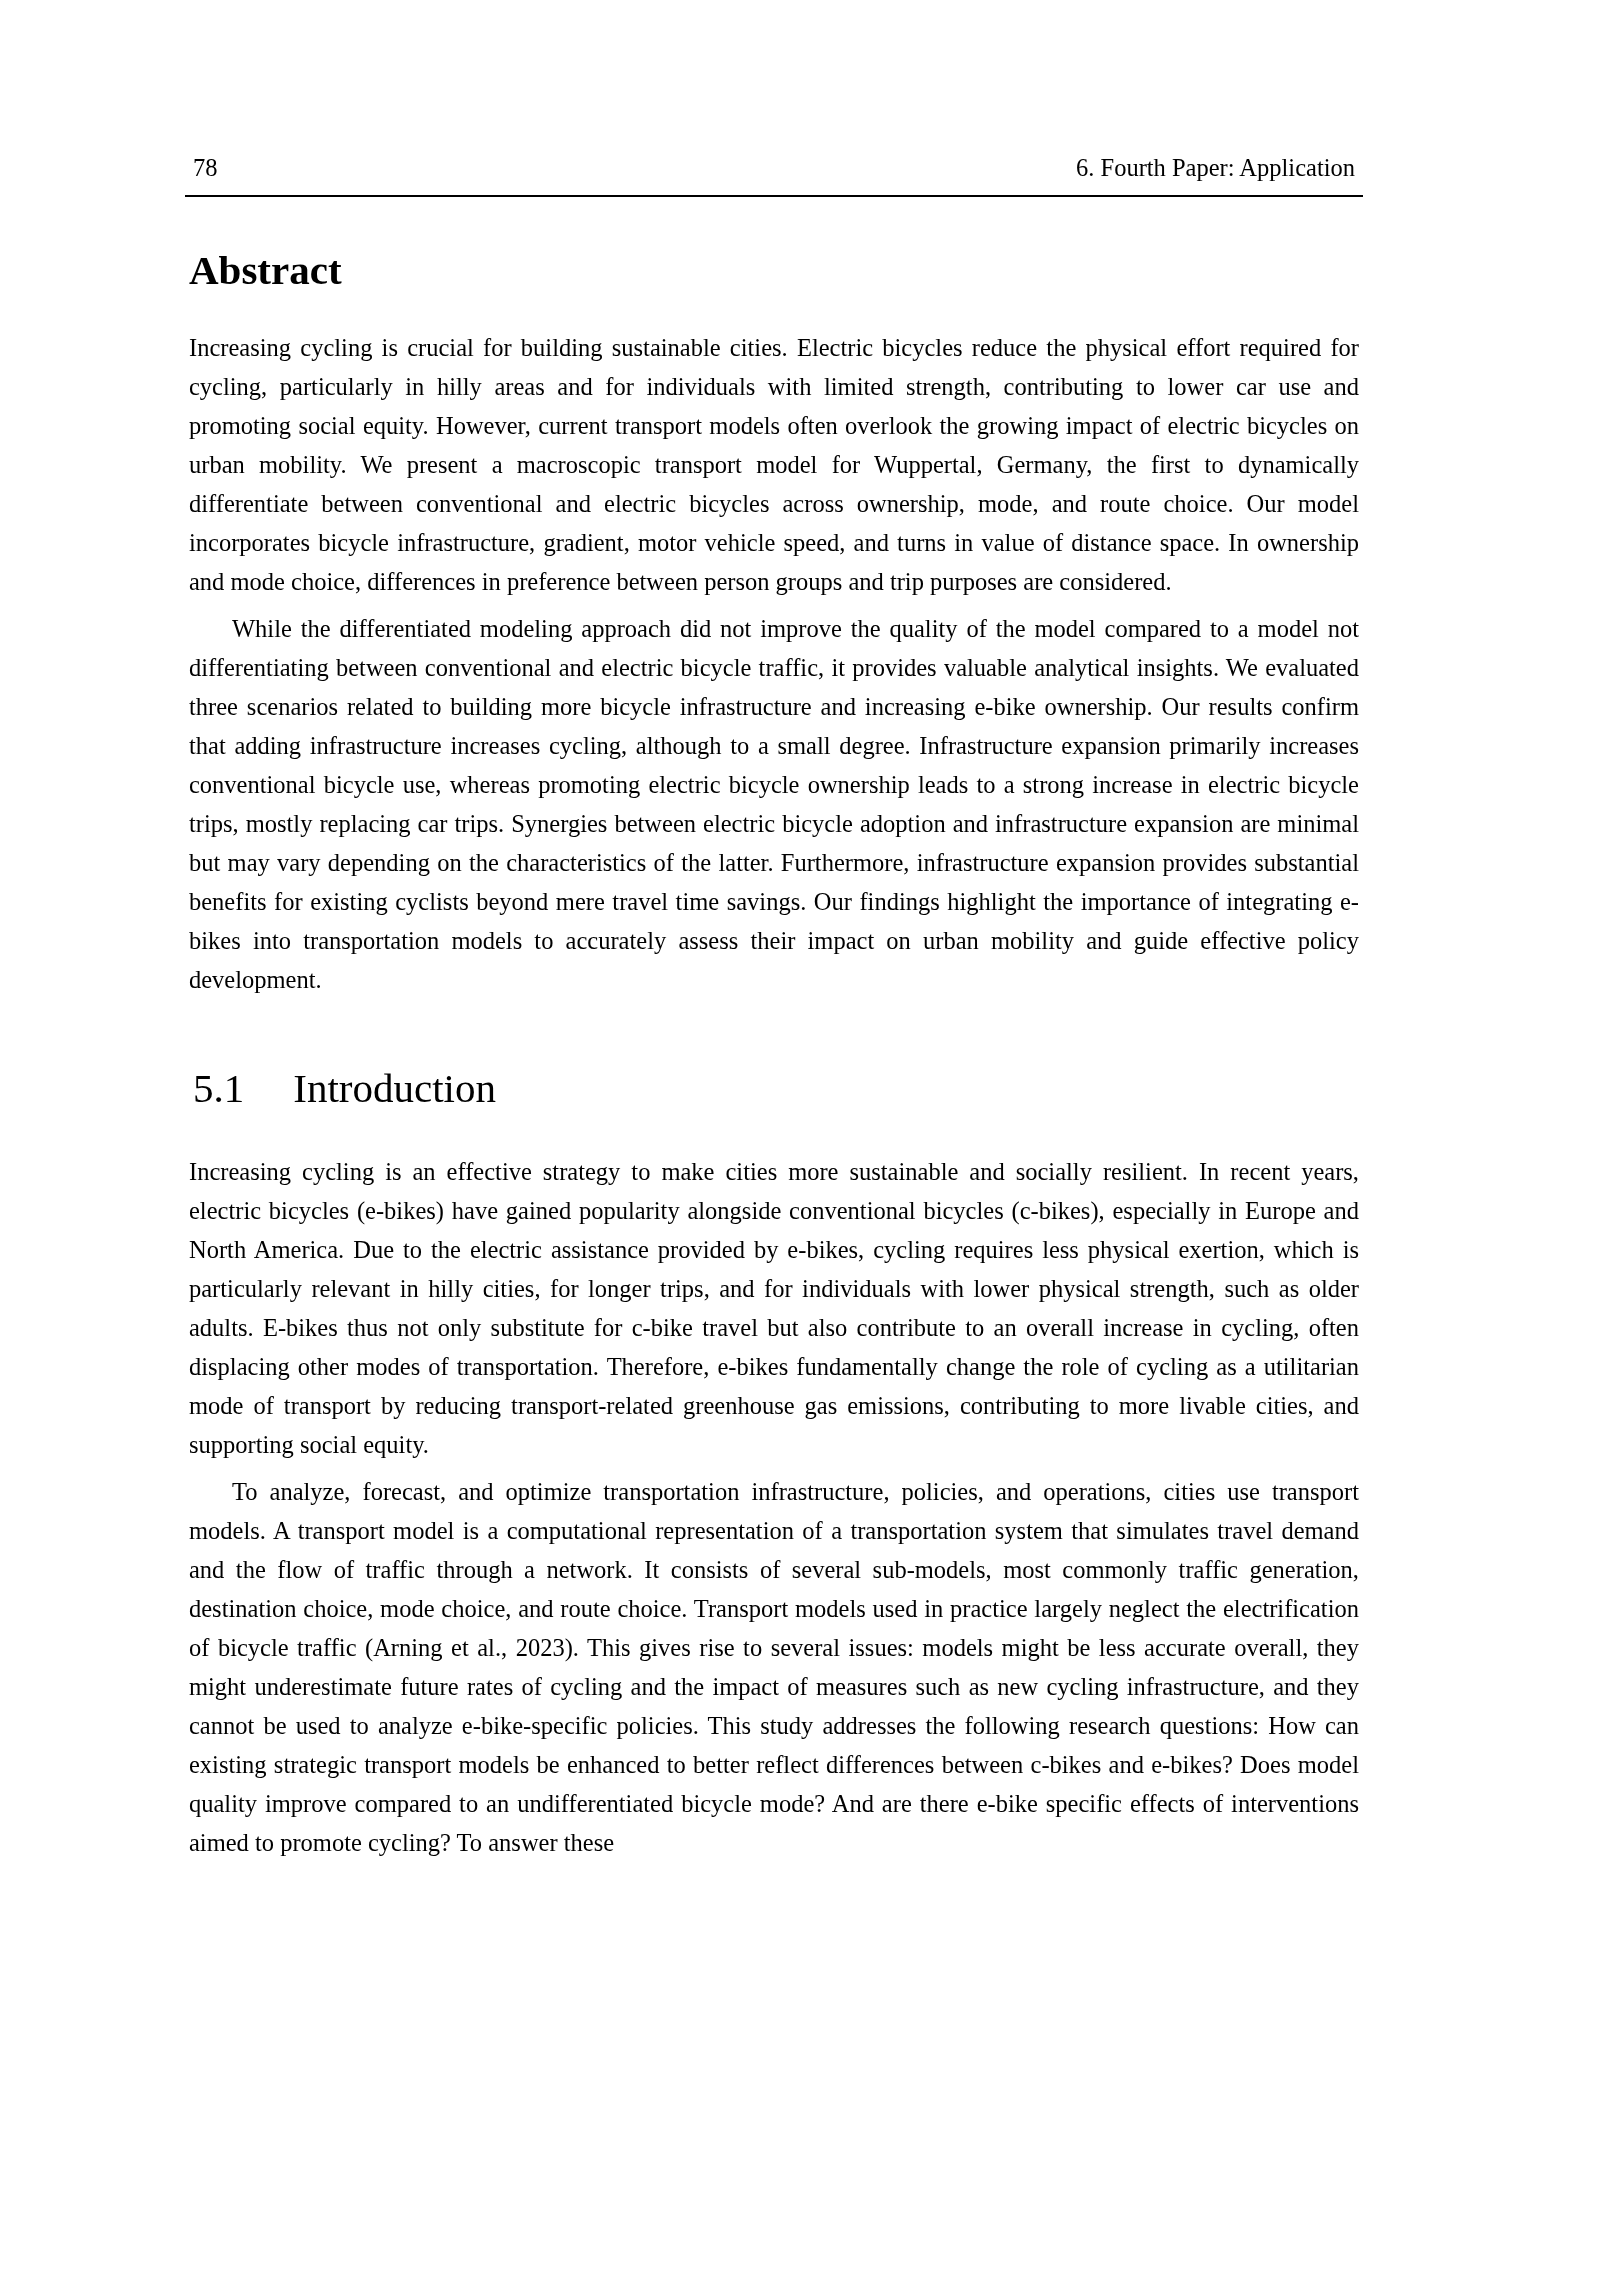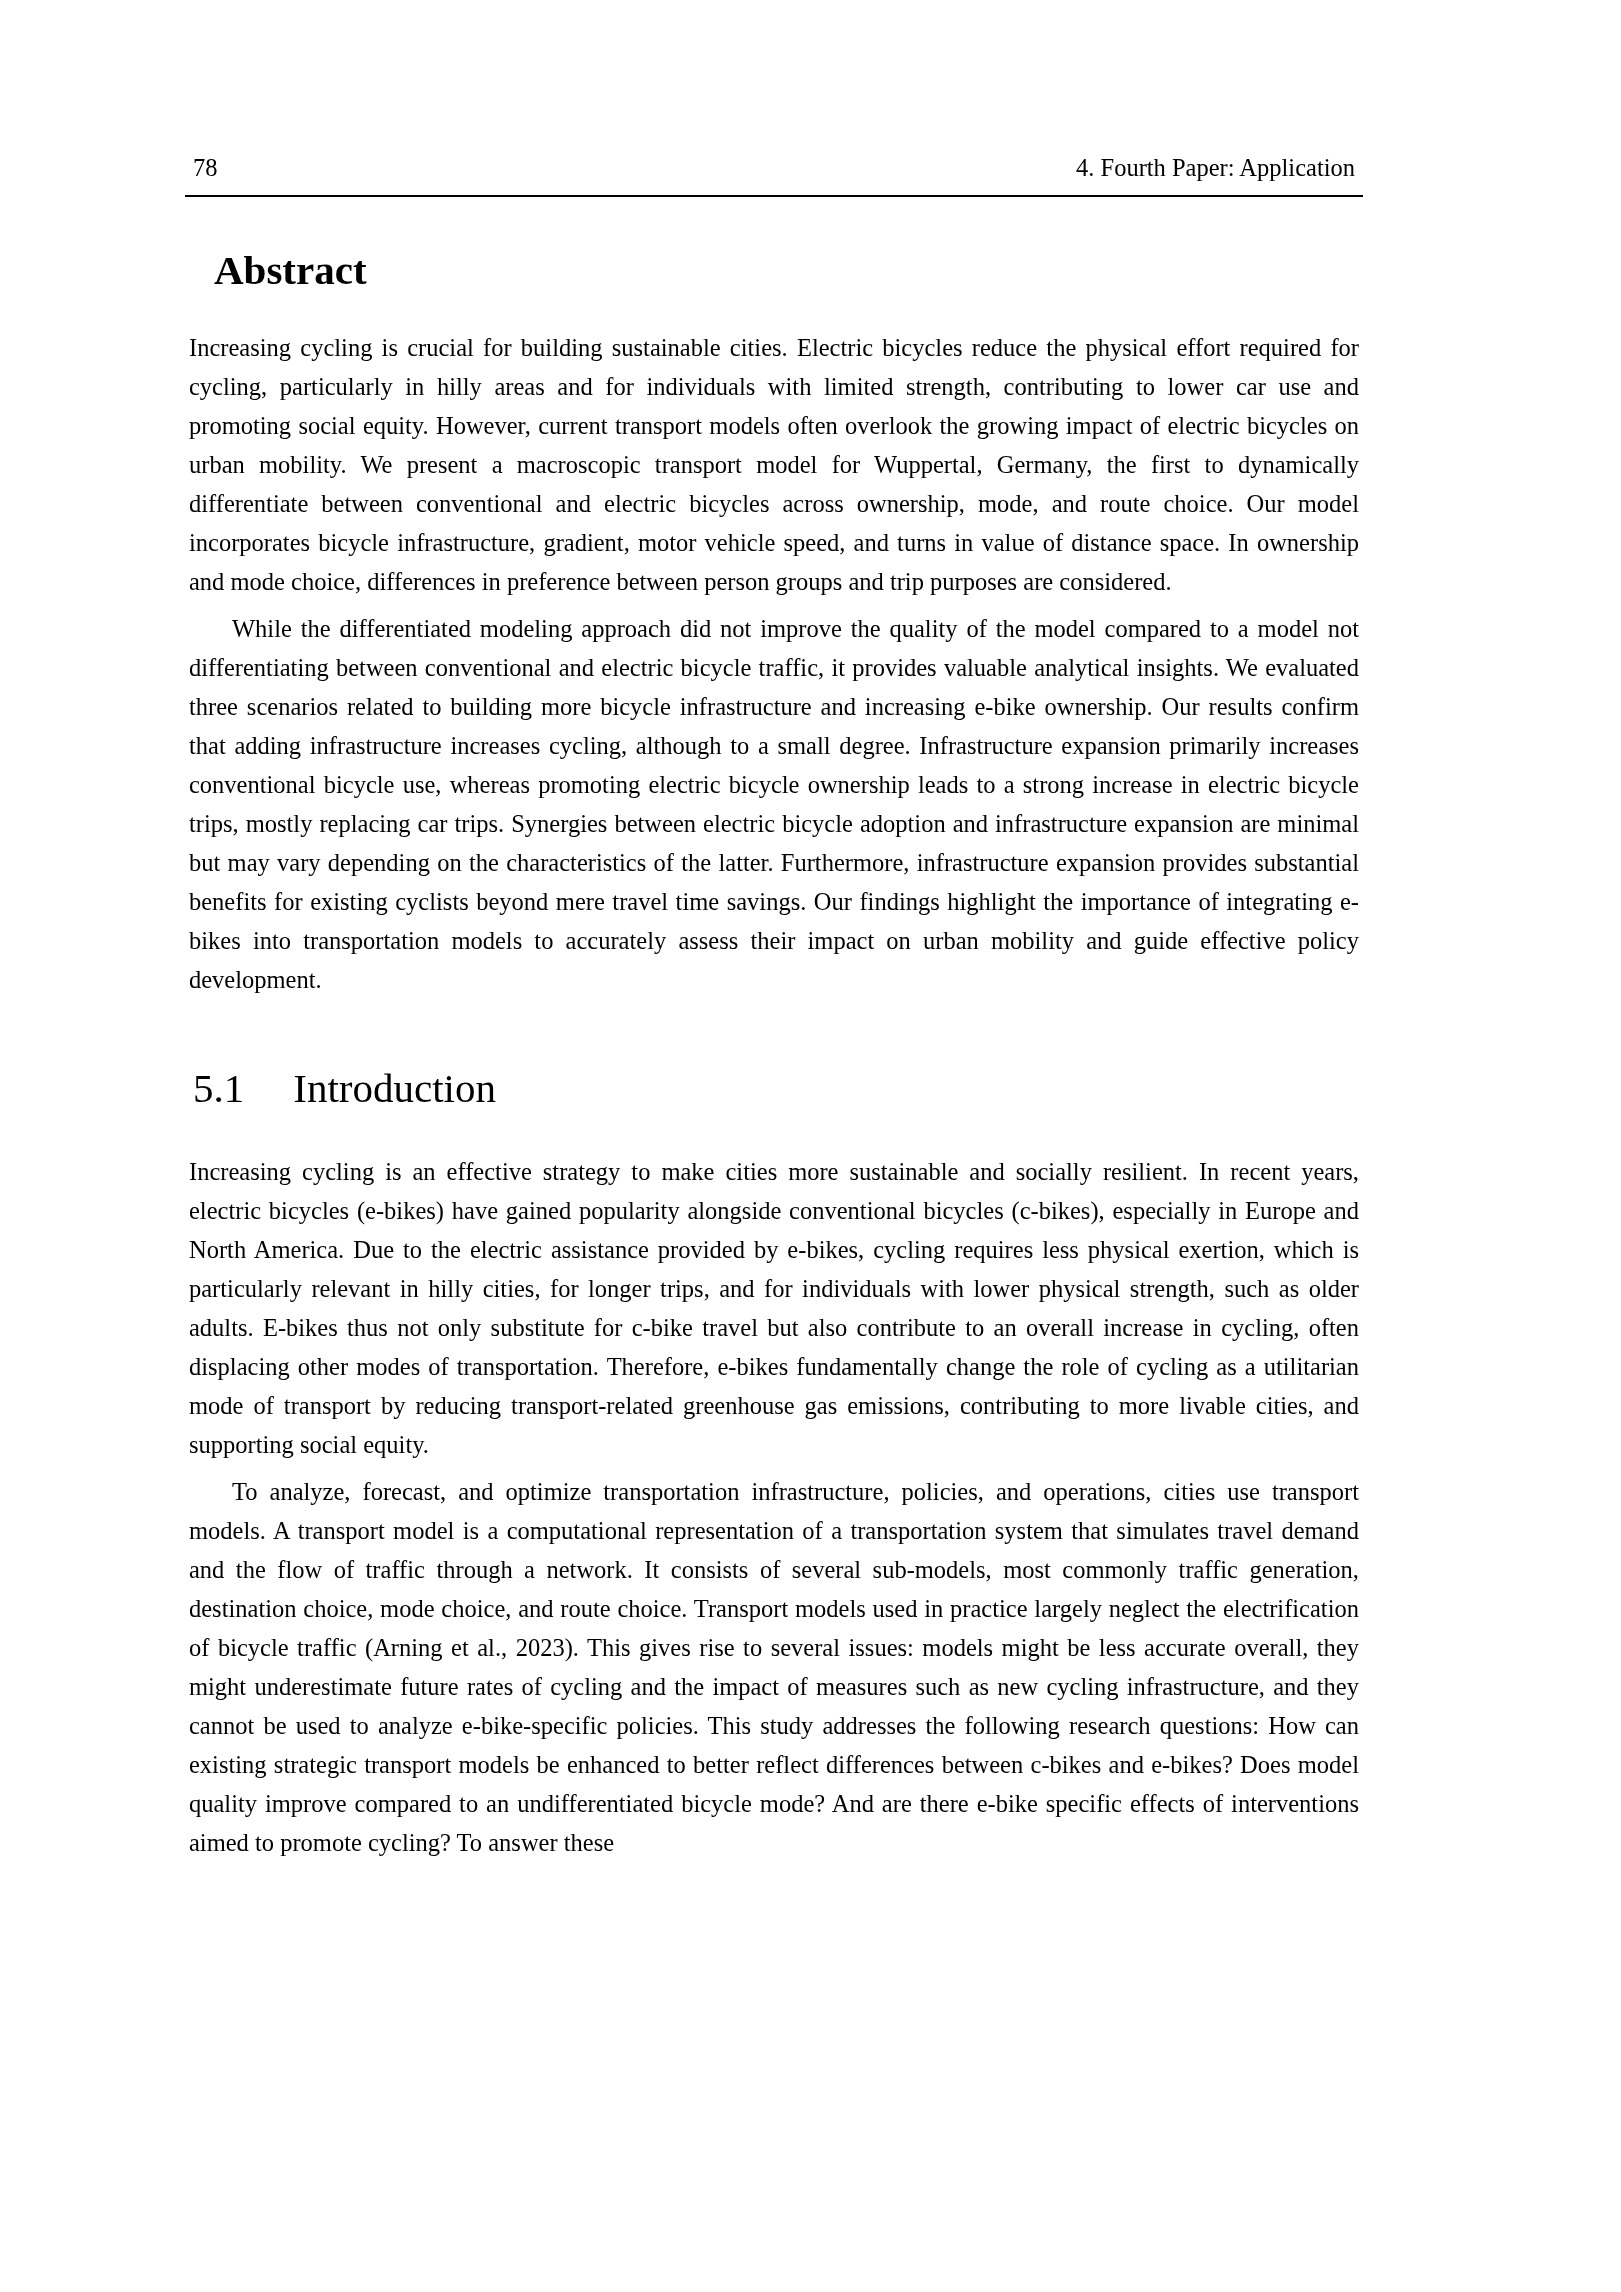--- a/index.html
+++ b/index.html
@@ -32,21 +32,20 @@
     line-height: 29px;
     padding-bottom: 8.8px;
     border-bottom: 2px solid #000000;
   }
   .abstract-heading {
     margin-top: 45px;
     font-size: 41px;
     line-height: 49px;
     font-weight: bold;
     margin-bottom: 25.5px;
-    margin-left: 25px;
   }
   .para {
     font-size: 24.5px;
     line-height: 39px;
     text-align: justify;
   }
   .para.indent {
     text-indent: 43px;
   }
   .section-heading {
@@ -61,21 +60,21 @@
   }
 </style>
 </head>
 <body>
 
 <div class="page">
   <div class="content">
 
     <header class="running-header">
       <span>78</span>
-      <span>4. Fourth Paper: Application</span>
+      <span>6. Fourth Paper: Application</span>
     </header>
 
     <h1 class="abstract-heading">Abstract</h1>
 
     <p class="para">Increasing cycling is crucial for building sustainable cities. Electric bicycles reduce the physical effort required for cycling, particularly in hilly areas and for individuals with limited strength, contributing to lower car use and promoting social equity. However, current transport models often overlook the growing impact of electric bicycles on urban mobility. We present a macroscopic transport model for Wuppertal, Germany, the first to dynamically differentiate between conventional and electric bicycles across ownership, mode, and route choice. Our model incorporates bicycle infrastructure, gradient, motor vehicle speed, and turns in value of distance space. In ownership and mode choice, differences in preference between person groups and trip purposes are considered.</p>
 
     <p class="para indent">While the differentiated modeling approach did not improve the quality of the model compared to a model not differentiating between conventional and electric bicycle traffic, it provides valuable analytical insights. We evaluated three scenarios related to building more bicycle infrastructure and increasing e-bike ownership. Our results confirm that adding infrastructure increases cycling, although to a small degree. Infrastructure expansion primarily increases conventional bicycle use, whereas promoting electric bicycle ownership leads to a strong increase in electric bicycle trips, mostly replacing car trips. Synergies between electric bicycle adoption and infrastructure expansion are minimal but may vary depending on the characteristics of the latter. Furthermore, infrastructure expansion provides substantial benefits for existing cyclists beyond mere travel time savings. Our findings highlight the importance of integrating e-bikes into transportation models to accurately assess their impact on urban mobility and guide effective policy development.</p>
 
     <h2 class="section-heading">
       <span class="section-number">5.1</span><span class="section-title">Introduction</span>

